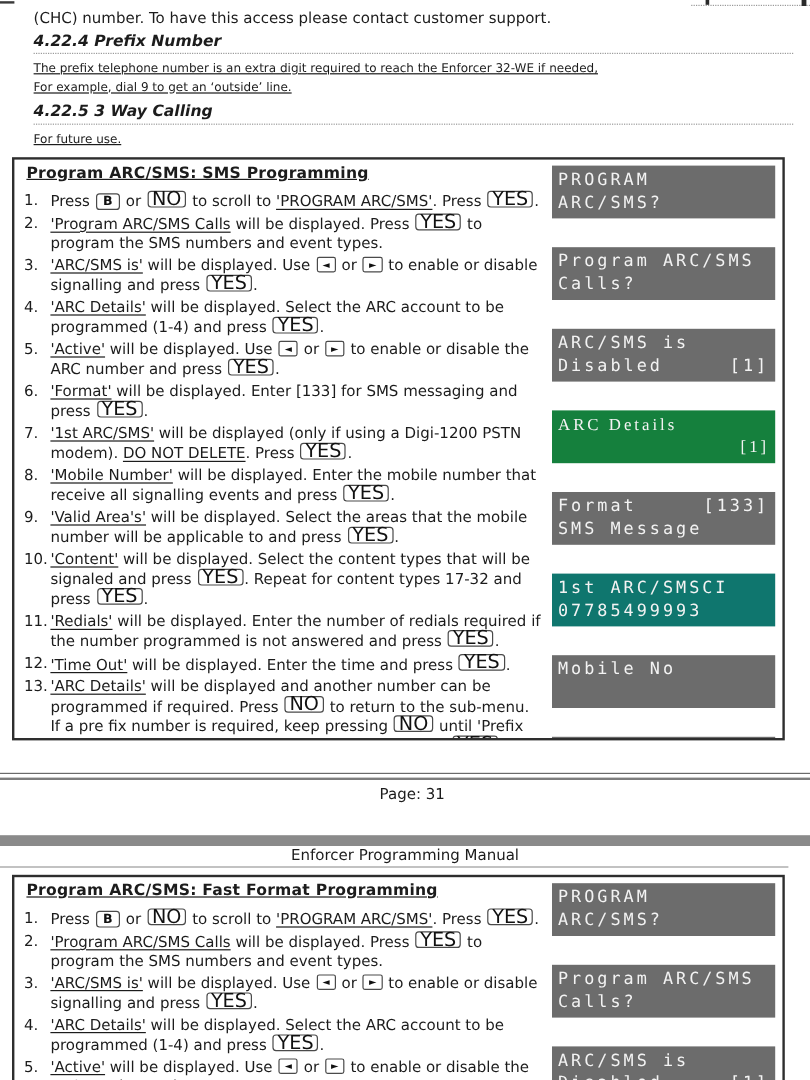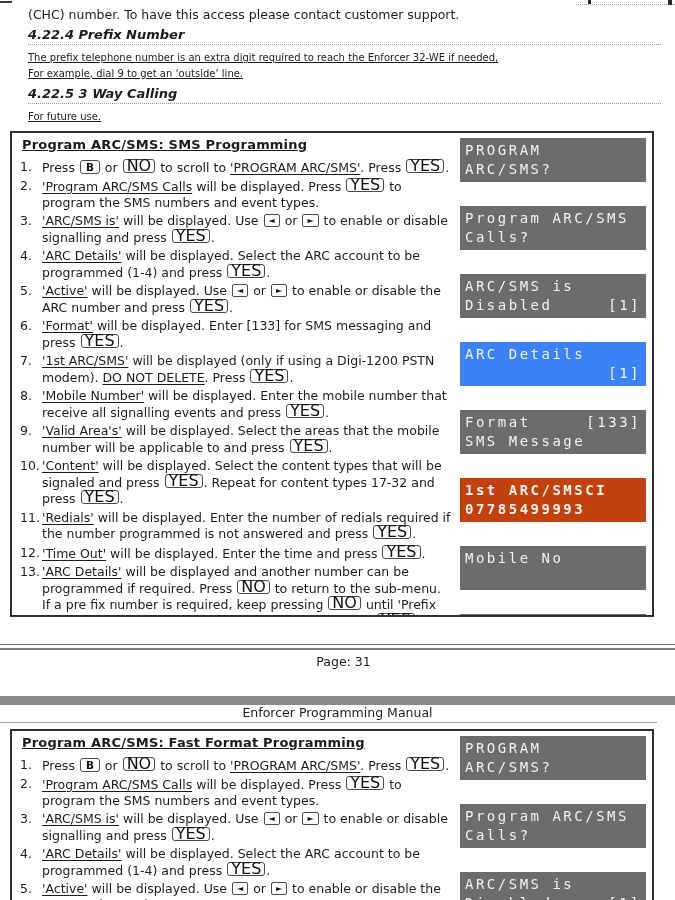--- a/index.html
+++ b/index.html
@@ -156,29 +156,29 @@
         <div class="lcd-line"><span>ARC/SMS?</span><span></span></div>
       </div>
       <div class="lcd" style="background: rgb(108, 108, 108); color: rgb(243, 243, 243);">
         <div class="lcd-line"><span>Program ARC/SMS</span><span></span></div>
         <div class="lcd-line"><span>Calls?</span><span></span></div>
       </div>
       <div class="lcd" style="background: rgb(108, 108, 108); color: rgb(243, 243, 243);">
         <div class="lcd-line"><span>ARC/SMS is</span><span></span></div>
         <div class="lcd-line"><span>Disabled</span><span>[1]</span></div>
       </div>
-      <div class="lcd" style="background: #3b82f6; color: rgb(243, 243, 243);">
+      <div class="lcd" style="background: #15803d; color: rgb(243, 243, 243); font-family: Liberation Serif, serif;">
         <div class="lcd-line"><span>ARC Details</span><span></span></div>
         <div class="lcd-line"><span></span><span>[1]</span></div>
       </div>
       <div class="lcd" style="background: rgb(108, 108, 108); color: rgb(243, 243, 243);">
         <div class="lcd-line"><span>Format</span><span>[133]</span></div>
         <div class="lcd-line"><span>SMS Message</span><span></span></div>
       </div>
-      <div class="lcd" style="background: #c2410c; color: rgb(243, 243, 243); font-weight: bold;">
+      <div class="lcd" style="background: #0f766e; color: rgb(243, 243, 243);">
         <div class="lcd-line"><span>1st ARC/SMSCI</span><span></span></div>
         <div class="lcd-line"><span>07785499993</span><span></span></div>
       </div>
       <div class="lcd" style="background: rgb(108, 108, 108); color: rgb(243, 243, 243);">
         <div class="lcd-line"><span>Mobile No</span><span></span></div>
         <div class="lcd-line"><span></span><span></span></div>
       </div>
       <div class="lcd" style="background: rgb(108, 108, 108); color: rgb(243, 243, 243);">
         <div class="lcd-line"><span>.....6..........</span><span></span></div>
       </div>

